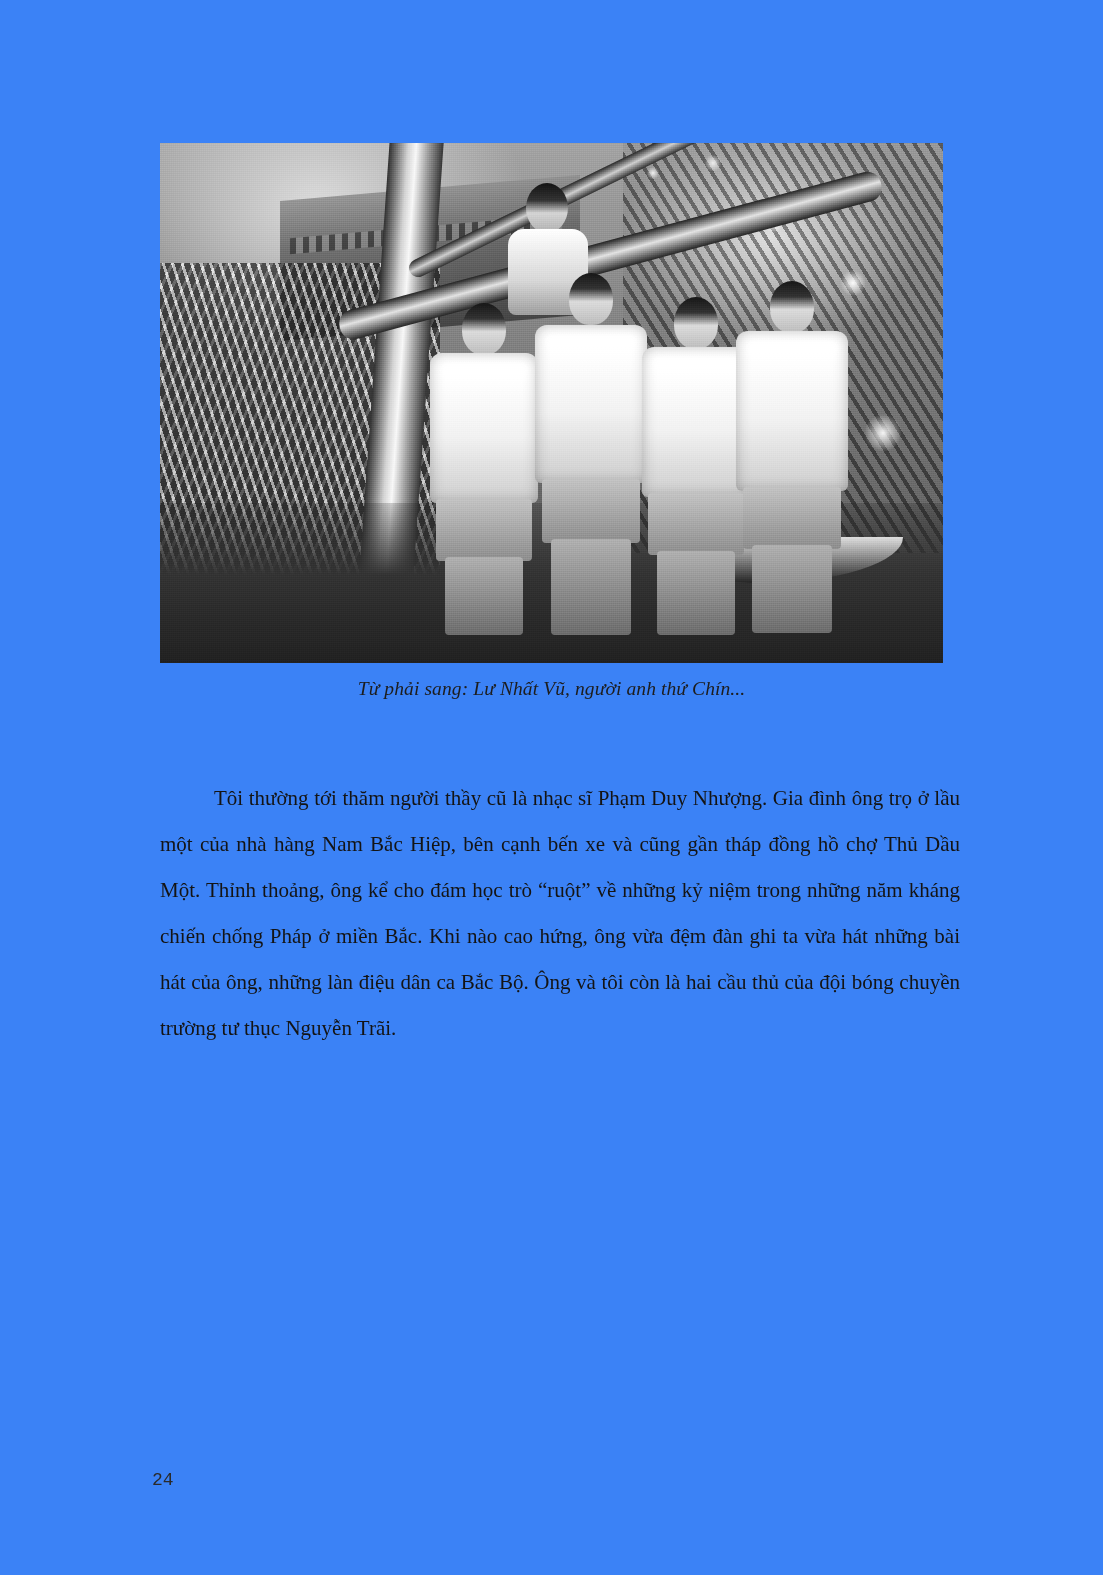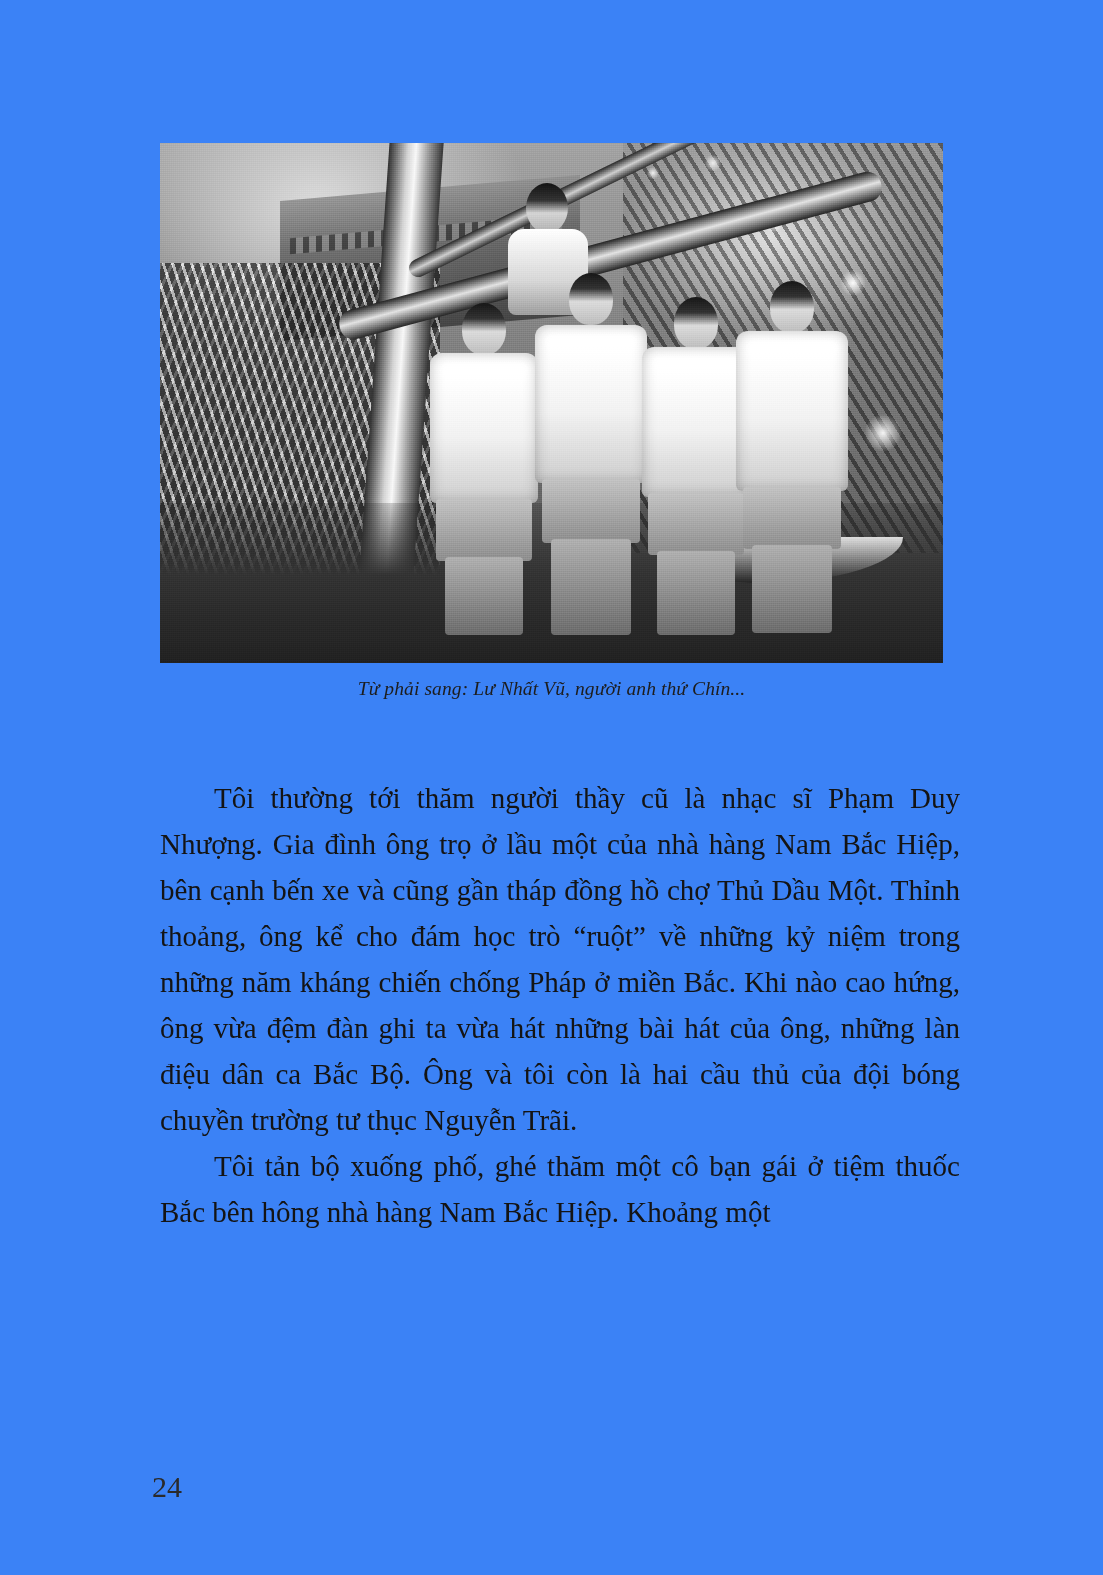--- a/index.html
+++ b/index.html
@@ -189,38 +189,39 @@
     color: #1d1d1d;
     letter-spacing: .1px;
   }
 
   
   .body-text {
     position: absolute;
     left: 160px;
     top: 775px;
     width: 800px;
-    font-size: 29px;
+    font-size: 21px;
     line-height: 46px;
     text-align: justify;
     color: #141414;
   }
   .body-text p {
     margin: 0;
     text-indent: 54px;
   }
   .body-text p + p { margin-top: 0; }
 
   
   .folio {
     position: absolute;
     left: 152px;
     top: 1470px;
-    font-size: 30px;
+    font-size: 18px;
     color: #2a2a2a;
+    font-family: Liberation Mono, monospace;
   }
 </style>
 </head>
 <body>
 
 <div class="page">
 
   <div class="photo-block">
     <div class="photo">
       <div class="ph-layer bg-sky"></div>
@@ -264,18 +265,17 @@
       </div>
 
       <div class="grain"></div>
     </div>
   </div>
 
   <div class="caption">Từ phải sang: Lư Nhất Vũ, người anh thứ Chín...</div>
 
   <div class="body-text">
     <p>Tôi thường tới thăm người thầy cũ là nhạc sĩ Phạm Duy Nhượng. Gia đình ông trọ ở lầu một của nhà hàng Nam Bắc Hiệp, bên cạnh bến xe và cũng gần tháp đồng hồ chợ Thủ Dầu Một. Thỉnh thoảng, ông kể cho đám học trò “ruột” về những kỷ niệm trong những năm kháng chiến chống Pháp ở miền Bắc. Khi nào cao hứng, ông vừa đệm đàn ghi ta vừa hát những bài hát của ông, những làn điệu dân ca Bắc Bộ. Ông và tôi còn là hai cầu thủ của đội bóng chuyền trường tư thục Nguyễn Trãi.</p>
-    <p>Tôi tản bộ xuống phố, ghé thăm một cô bạn gái ở tiệm thuốc Bắc bên hông nhà hàng Nam Bắc Hiệp. Khoảng một</p>
   </div>
 
   <div class="folio">24</div>
 
 </div>
 
 </body></html>

